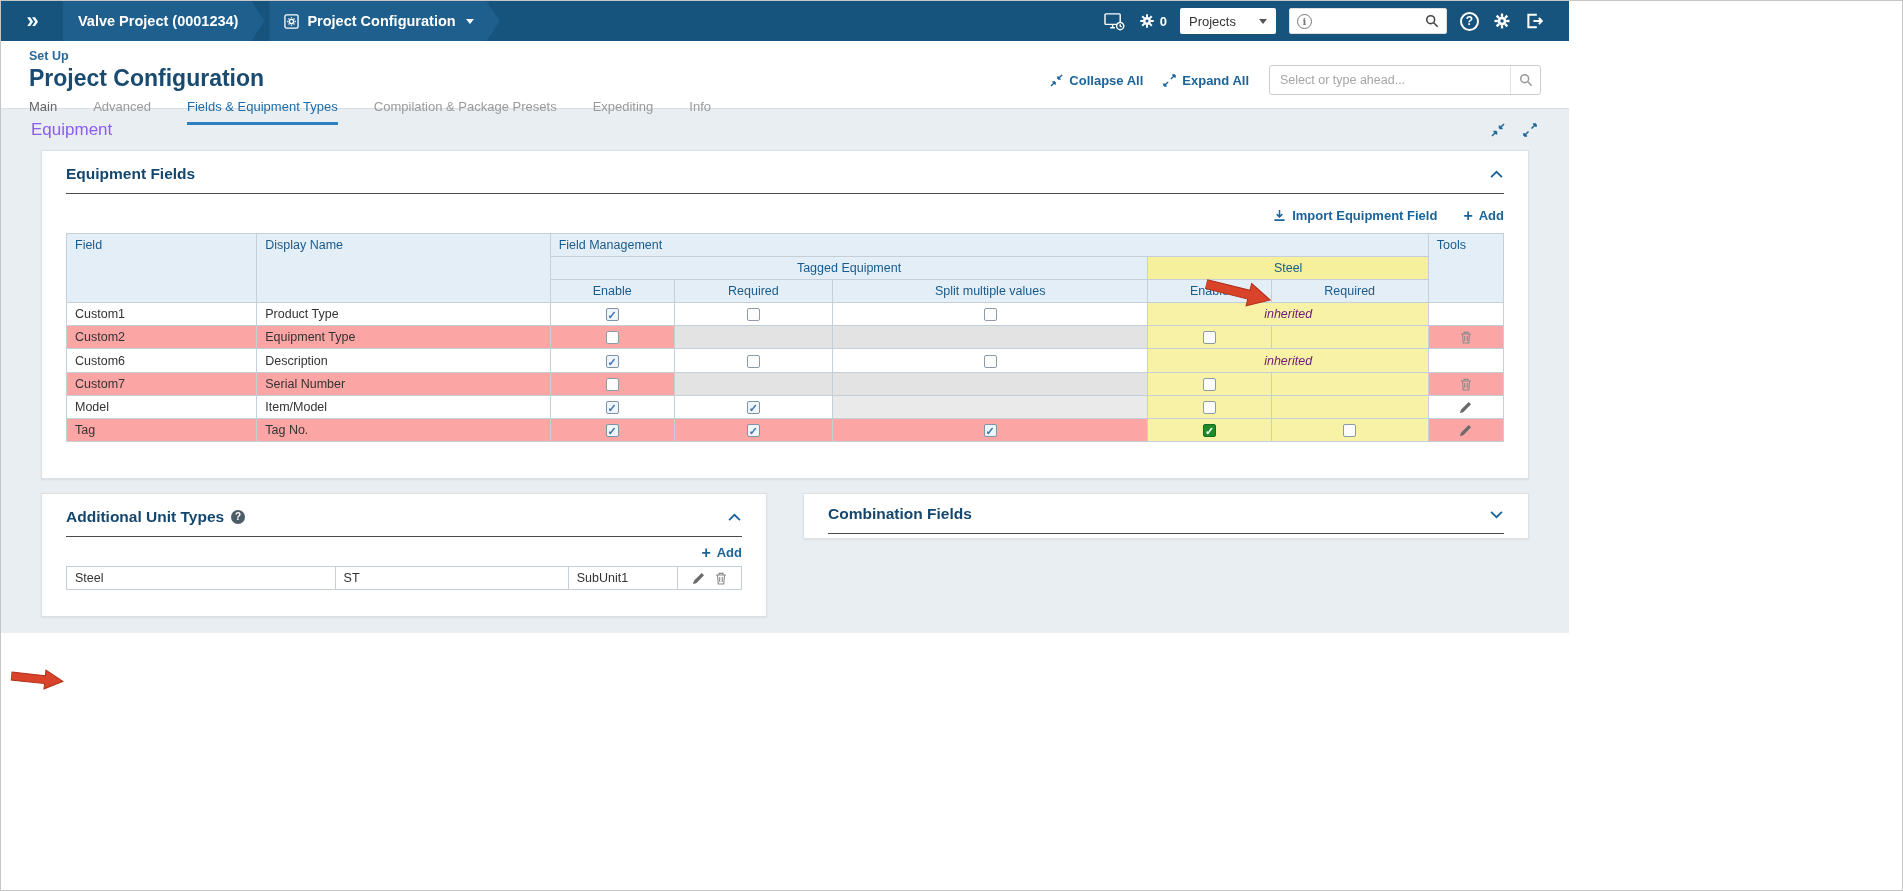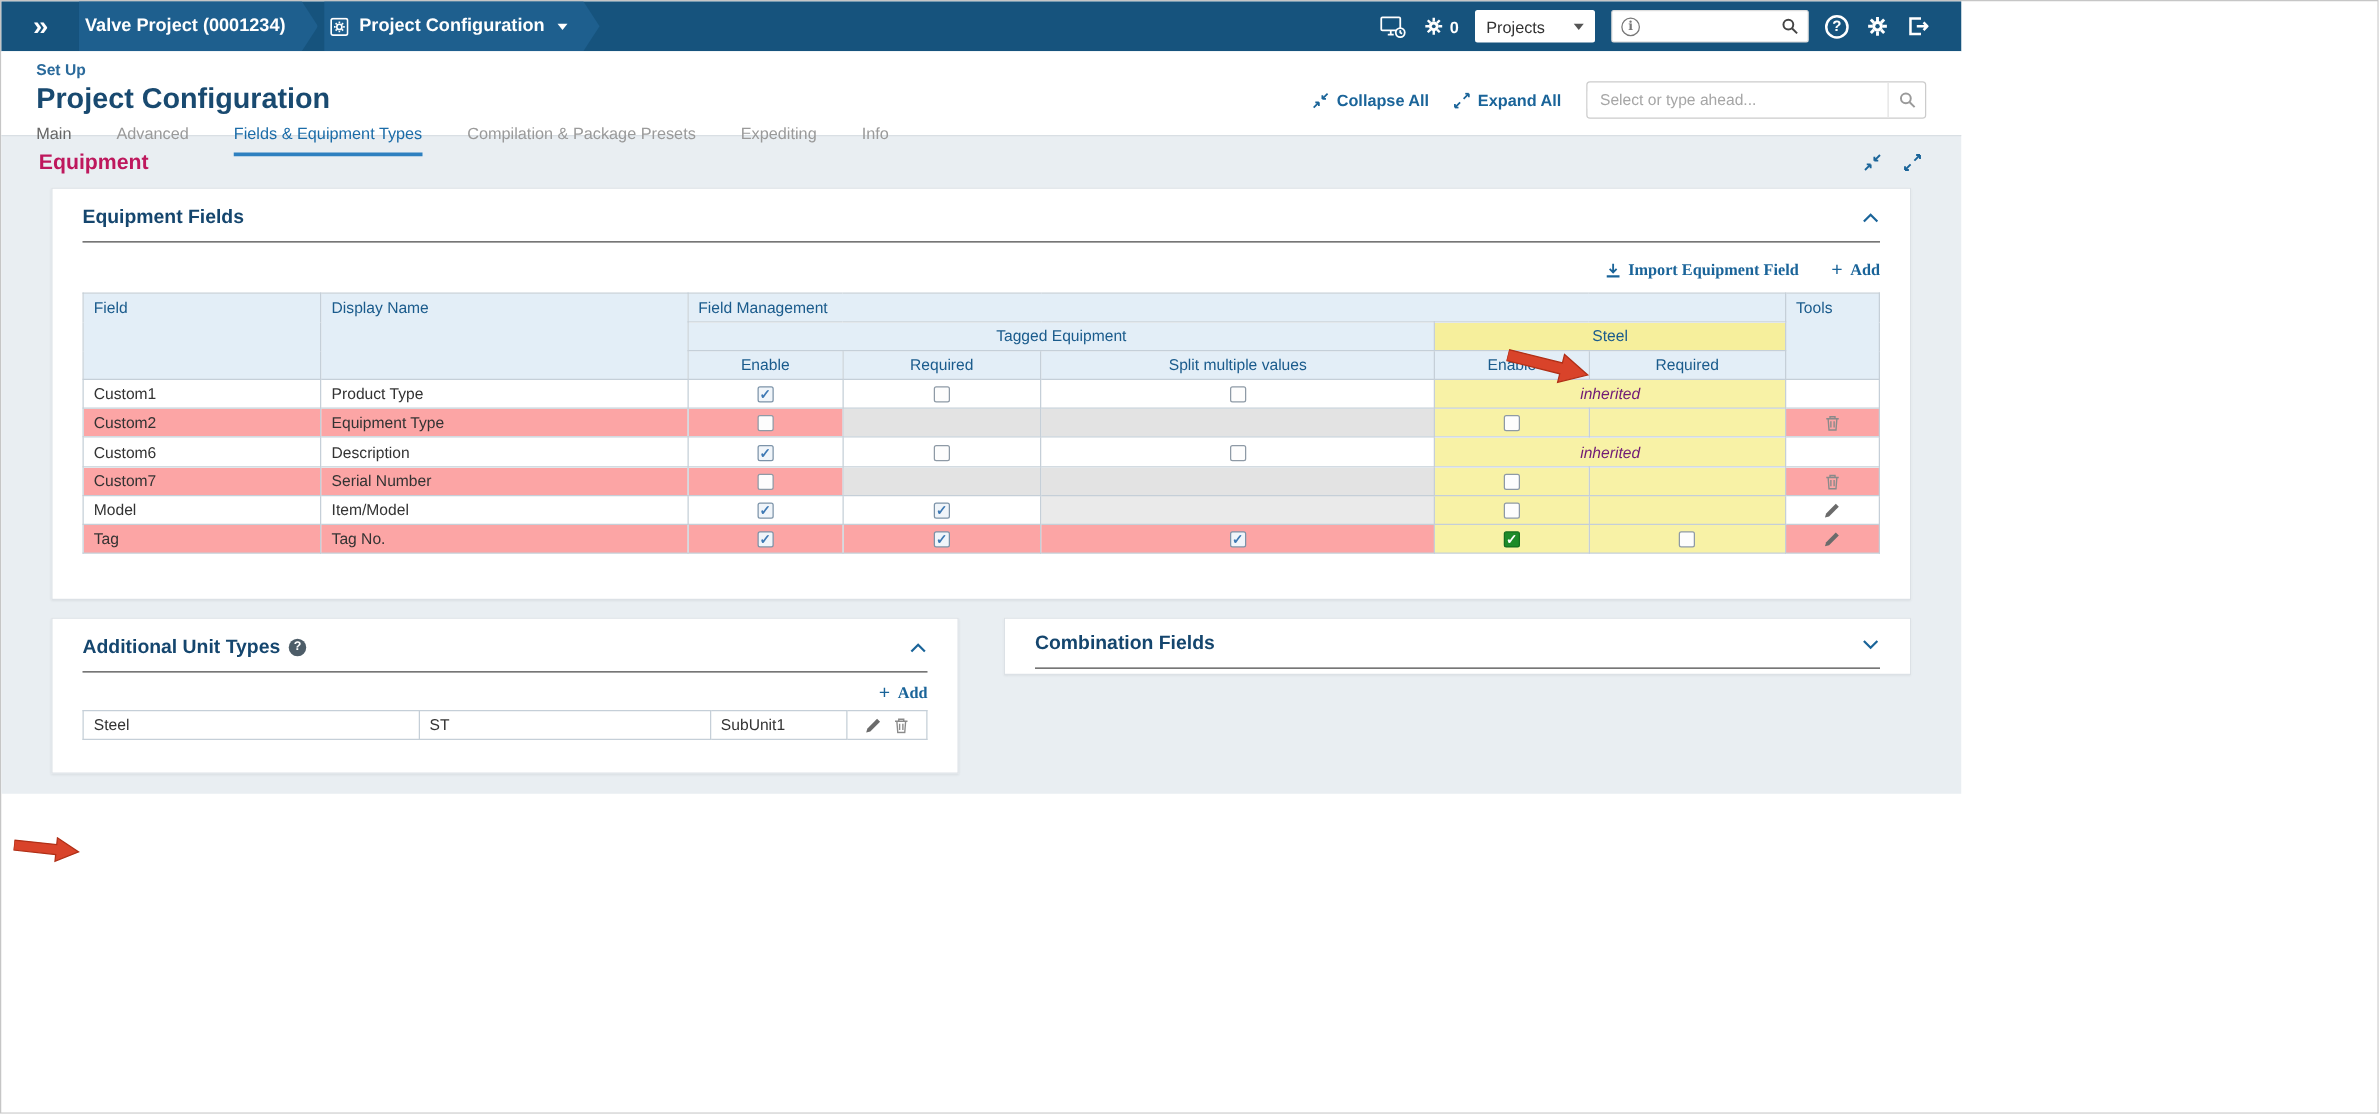--- a/index.html
+++ b/index.html
@@ -4,21 +4,21 @@
 <style>
   * { box-sizing: border-box; margin: 0; padding: 0; }
   body { font-family: "Liberation Sans", sans-serif; background:#fff; }
   .frame { width:1903px; height:891px; position:relative; background:#fff; border:1px solid #c6c6c6; overflow:hidden; }
   .app { width:1568px; position:relative; }
 
   
   .navbar { height:40px; background:#16537D; display:flex; align-items:stretch; color:#fff; }
   .nav-menu { width:62px; display:flex; align-items:center; justify-content:center; font-size:22px; font-weight:bold; cursor:pointer; letter-spacing:-1px; }
   .crumb { display:flex; align-items:center; gap:8px; color:#fff; font-size:14.5px; font-weight:bold;
-           background:#1E5F8E; padding:0 26px 0 5px; margin-right:5px; cursor:pointer;
+           background:#1E5F8E; padding:0 26px 0 15px; margin-right:5px; cursor:pointer;
            clip-path: polygon(0 0, calc(100% - 13px) 0, 100% 50%, calc(100% - 13px) 100%, 0 100%); }
   .caret-down-w { width:0; height:0; border-left:4px solid transparent; border-right:4px solid transparent; border-top:5px solid #fff; margin-left:2px; }
   .nav-right { margin-left:auto; display:flex; align-items:center; gap:13px; padding-right:26px; }
   .gear-cluster { display:flex; align-items:center; gap:4px; font-size:13px; font-weight:bold; cursor:pointer; }
   .nav-select { background:#fff; border-radius:2px; height:26px; display:flex; align-items:center; justify-content:space-between; padding:0 9px; font-size:13px; color:#333; width:96px; cursor:pointer; }
   .caret-down-d { width:0; height:0; border-left:4px solid transparent; border-right:4px solid transparent; border-top:5px solid #555; }
   .nav-search { background:#fff; border:1px solid #dfdfdf; height:26px; display:flex; align-items:center; width:158px; border-radius:2px; padding:0 7px; gap:6px; }
   .info-badge { width:15px; height:15px; border-radius:50%; border:1.5px solid #787878; color:#787878; font-size:10px; font-weight:bold; display:flex; align-items:center; justify-content:center; flex:0 0 auto; font-family:"DejaVu Serif", serif; }
   .info-badge::after { content:"i"; }
   .nav-search input { border:none; outline:none; flex:1; min-width:0; font-size:12px; color:#333; background:transparent; }
@@ -37,34 +37,34 @@
   .header-right { position:absolute; right:28px; top:24px; display:flex; align-items:center; gap:20px; }
   .hlink { color:#1A6499; font-size:13px; font-weight:bold; display:flex; align-items:center; gap:6px; cursor:pointer; }
   .typeahead { width:272px; height:30px; border:1px solid #ccc; border-radius:3px; display:flex; align-items:center; background:#fff; overflow:hidden; }
   .typeahead input { flex:1; border:none; outline:none; padding:0 10px; font-size:12.5px; color:#666; }
   .typeahead input::placeholder { color:#a6a6a6; }
   .typeahead .mag { width:30px; height:100%; border-left:1px solid #e2e2e2; display:flex; align-items:center; justify-content:center; cursor:pointer; }
 
   
   .content { background:#E9EEF2; padding:0 28px 16px; border-top:1px solid #d9dfe4; }
   .section-head { display:flex; justify-content:space-between; align-items:center; padding:11px 4px 10px 2px; }
-  .section-title { color:#be185d; font-size:17px; font-weight:bold; }
+  .section-title { color:#8b5cf6; font-size:17px; font-weight:normal; }
   .section-icons { display:flex; gap:18px; }
 
   .card { background:#fff; border:1px solid #DCE1E6; box-shadow:0 1px 2px rgba(0,0,0,.07); }
   .card.fields { margin:0 12px; padding:14px 24px 36px; }
   .card-head { display:flex; justify-content:space-between; align-items:center; }
   .card-title-wrap { display:flex; align-items:center; gap:7px; }
   .card-title { color:#15466E; font-size:15.5px; font-weight:bold; }
   .card-rule { border-bottom:1px solid #4a4a4a; margin-top:10px; }
   .chev { cursor:pointer; display:flex; align-items:center; }
   .help-badge { display:inline-block; width:14px; height:14px; border-radius:50%; background:#4D5D68; color:#fff; font-size:10px; font-weight:bold; text-align:center; line-height:14px; }
   .help-badge::after { content:"?"; }
 
-  .actions-row { display:flex; justify-content:flex-end; align-items:center; gap:26px; margin:14px 0 10px;font-family:Liberation Serif, serif; }
+  .actions-row { display:flex; justify-content:flex-end; align-items:center; gap:26px; margin:14px 0 10px; }
   .action-link { color:#1A6499; font-size:13px; font-weight:bold; display:flex; align-items:center; gap:6px; cursor:pointer; }
   .plus { color:#1A6499; font-size:16px; font-weight:bold; line-height:13px; }
 
   table.grid { width:100%; border-collapse:collapse; font-size:12.5px; color:#333; table-layout:fixed; }
   .grid th, .grid td { border:1px solid #C5CFD8; padding:4px 8px; height:19px; overflow:hidden; }
   .grid th { background:#E3EEF7; color:#1A5B8C; font-weight:normal; text-align:left; vertical-align:top; }
   .grid th.mid { vertical-align:middle; }
   .grid th.center { text-align:center; }
   .grid th.steel-h { background:#F6EF9C; text-align:center; vertical-align:middle; }
   .grid td.center { text-align:center; }

